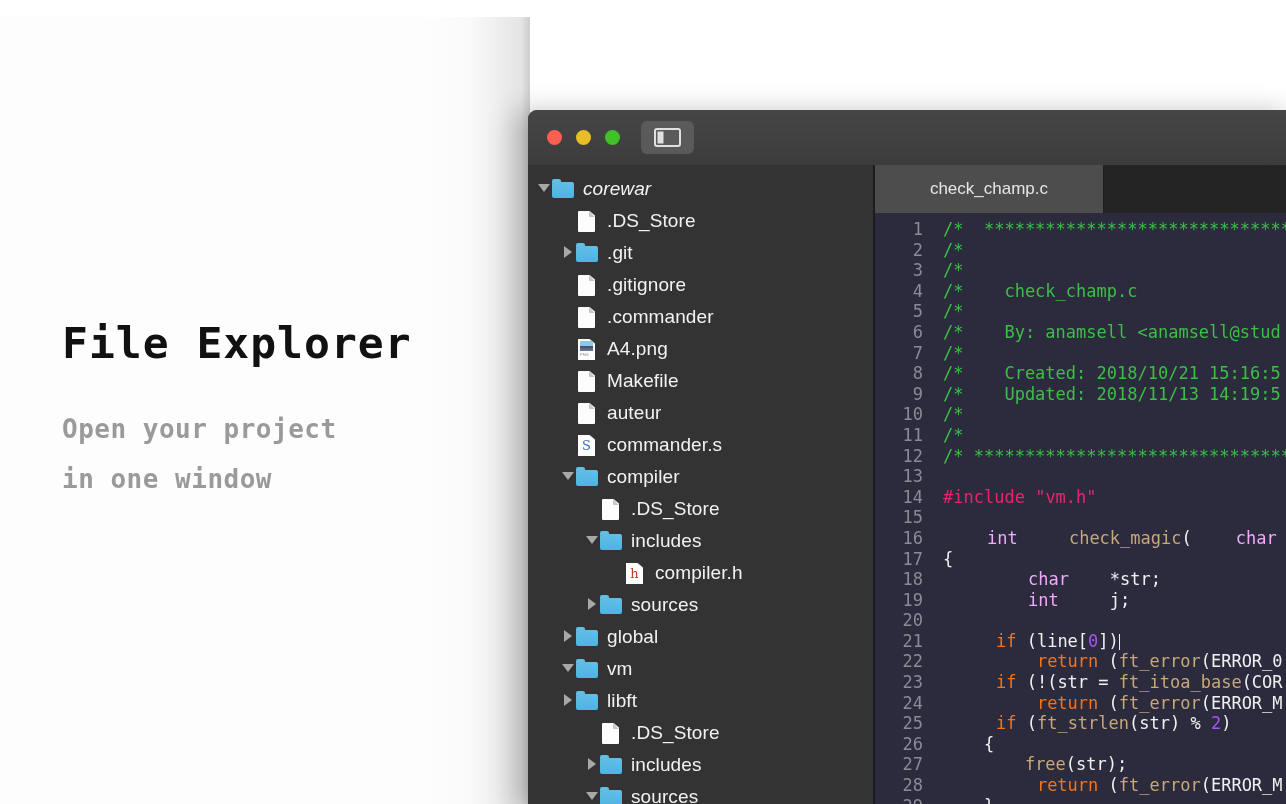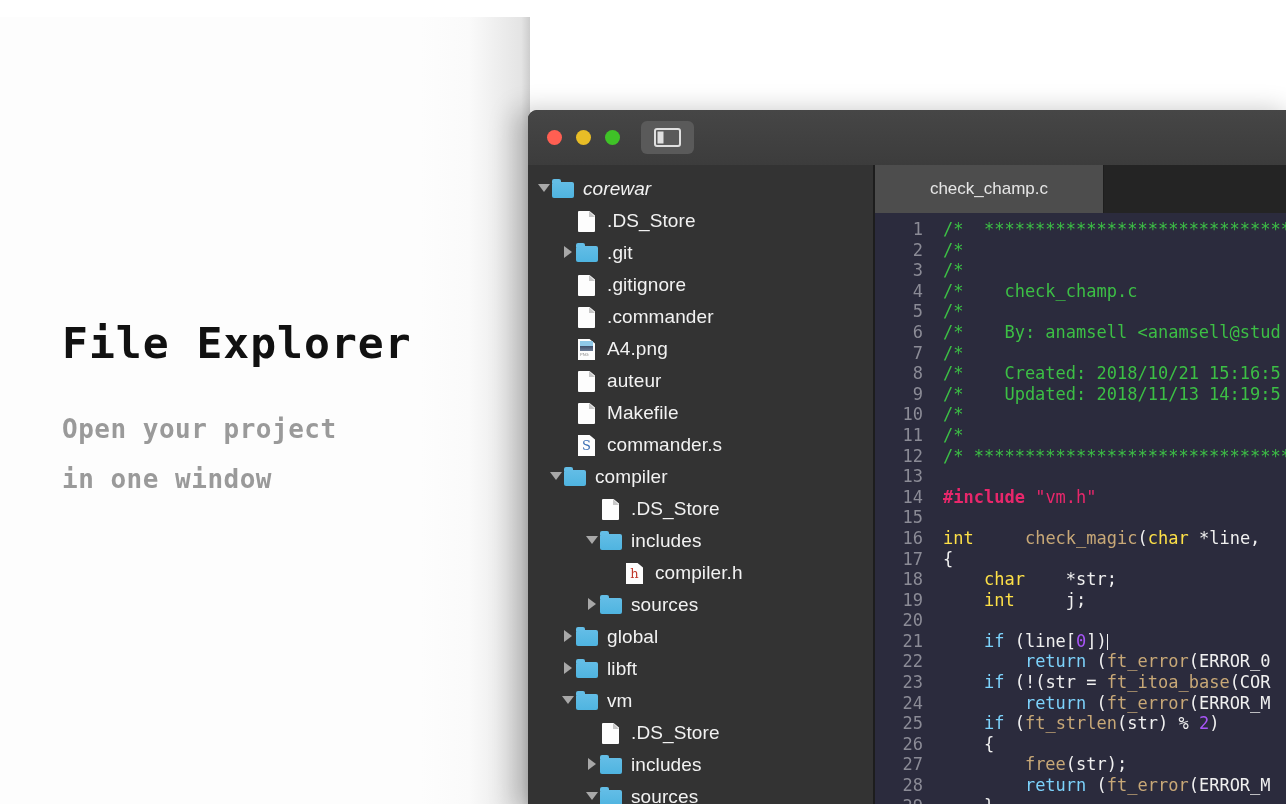--- a/index.html
+++ b/index.html
@@ -294,25 +294,25 @@
   }
   .cline { height: 20.6px; display: block; white-space: pre; }
   .ln {
     display: inline-block;
     width: 48px;
     text-align: right;
     color: #8b8b96;
     margin-right: 20px;
   }
   .cm  { color: #3cbf45; }        
-  .pp  { color: #e8276b; font-weight: bold; }        
+  .pp  { color: #e8276b; }        
   .str { color: #e8276b; }        
-  .kw  { color: #fde047; }        
+  .kw  { color: #f0abfc; margin-left: 44px; }        
   .fn  { color: #c8a877; }        
-  .ctl { color: #7dd3fc; }        
+  .ctl { color: #f97316; margin-left: 12px; }        
   .num { color: #a855f7; }        
   .pl  { color: #f0f0f0; }        
   .cursor {
     display: inline-block;
     width: 1px;
     height: 16px;
     background: #f0f0f0;
     vertical-align: -3px;
   }
 </style>
@@ -379,35 +379,35 @@
             <span class="tw "></span>
             <span class="ic png">
               <span class="thumb"></span>
               <span class="ext">PNG</span>
             </span>
             <span class="lbl">A4.png</span>
           </div>
           <div class="row" style="padding-left: 32px;">
             <span class="tw "></span>
             <span class="ic file"></span>
+            <span class="lbl">Makefile</span>
+          </div>
+          <div class="row" style="padding-left: 32px;">
+            <span class="tw "></span>
+            <span class="ic file"></span>
             <span class="lbl">auteur</span>
-          </div>
-          <div class="row" style="padding-left: 32px;">
-            <span class="tw "></span>
-            <span class="ic file"></span>
-            <span class="lbl">Makefile</span>
           </div>
           <div class="row" style="padding-left: 32px;">
             <span class="tw "></span>
             <span class="ic sfile">
               <span class="glyph">S</span>
             </span>
             <span class="lbl">commander.s</span>
           </div>
-          <div class="row" style="padding-left: 20px;">
+          <div class="row" style="padding-left: 32px;">
             <span class="tw open"></span>
             <span class="ic folder"></span>
             <span class="lbl">compiler</span>
           </div>
           <div class="row" style="padding-left: 56px;">
             <span class="tw "></span>
             <span class="ic file"></span>
             <span class="lbl">.DS_Store</span>
           </div>
           <div class="row" style="padding-left: 56px;">
@@ -426,28 +426,28 @@
             <span class="tw closed"></span>
             <span class="ic folder"></span>
             <span class="lbl">sources</span>
           </div>
           <div class="row" style="padding-left: 32px;">
             <span class="tw closed"></span>
             <span class="ic folder"></span>
             <span class="lbl">global</span>
           </div>
           <div class="row" style="padding-left: 32px;">
+            <span class="tw open"></span>
+            <span class="ic folder"></span>
+            <span class="lbl">vm</span>
+          </div>
+          <div class="row" style="padding-left: 32px;">
             <span class="tw closed"></span>
             <span class="ic folder"></span>
             <span class="lbl">libft</span>
-          </div>
-          <div class="row" style="padding-left: 32px;">
-            <span class="tw open"></span>
-            <span class="ic folder"></span>
-            <span class="lbl">vm</span>
           </div>
           <div class="row" style="padding-left: 56px;">
             <span class="tw "></span>
             <span class="ic file"></span>
             <span class="lbl">.DS_Store</span>
           </div>
           <div class="row" style="padding-left: 56px;">
             <span class="tw closed"></span>
             <span class="ic folder"></span>
             <span class="lbl">includes</span>

